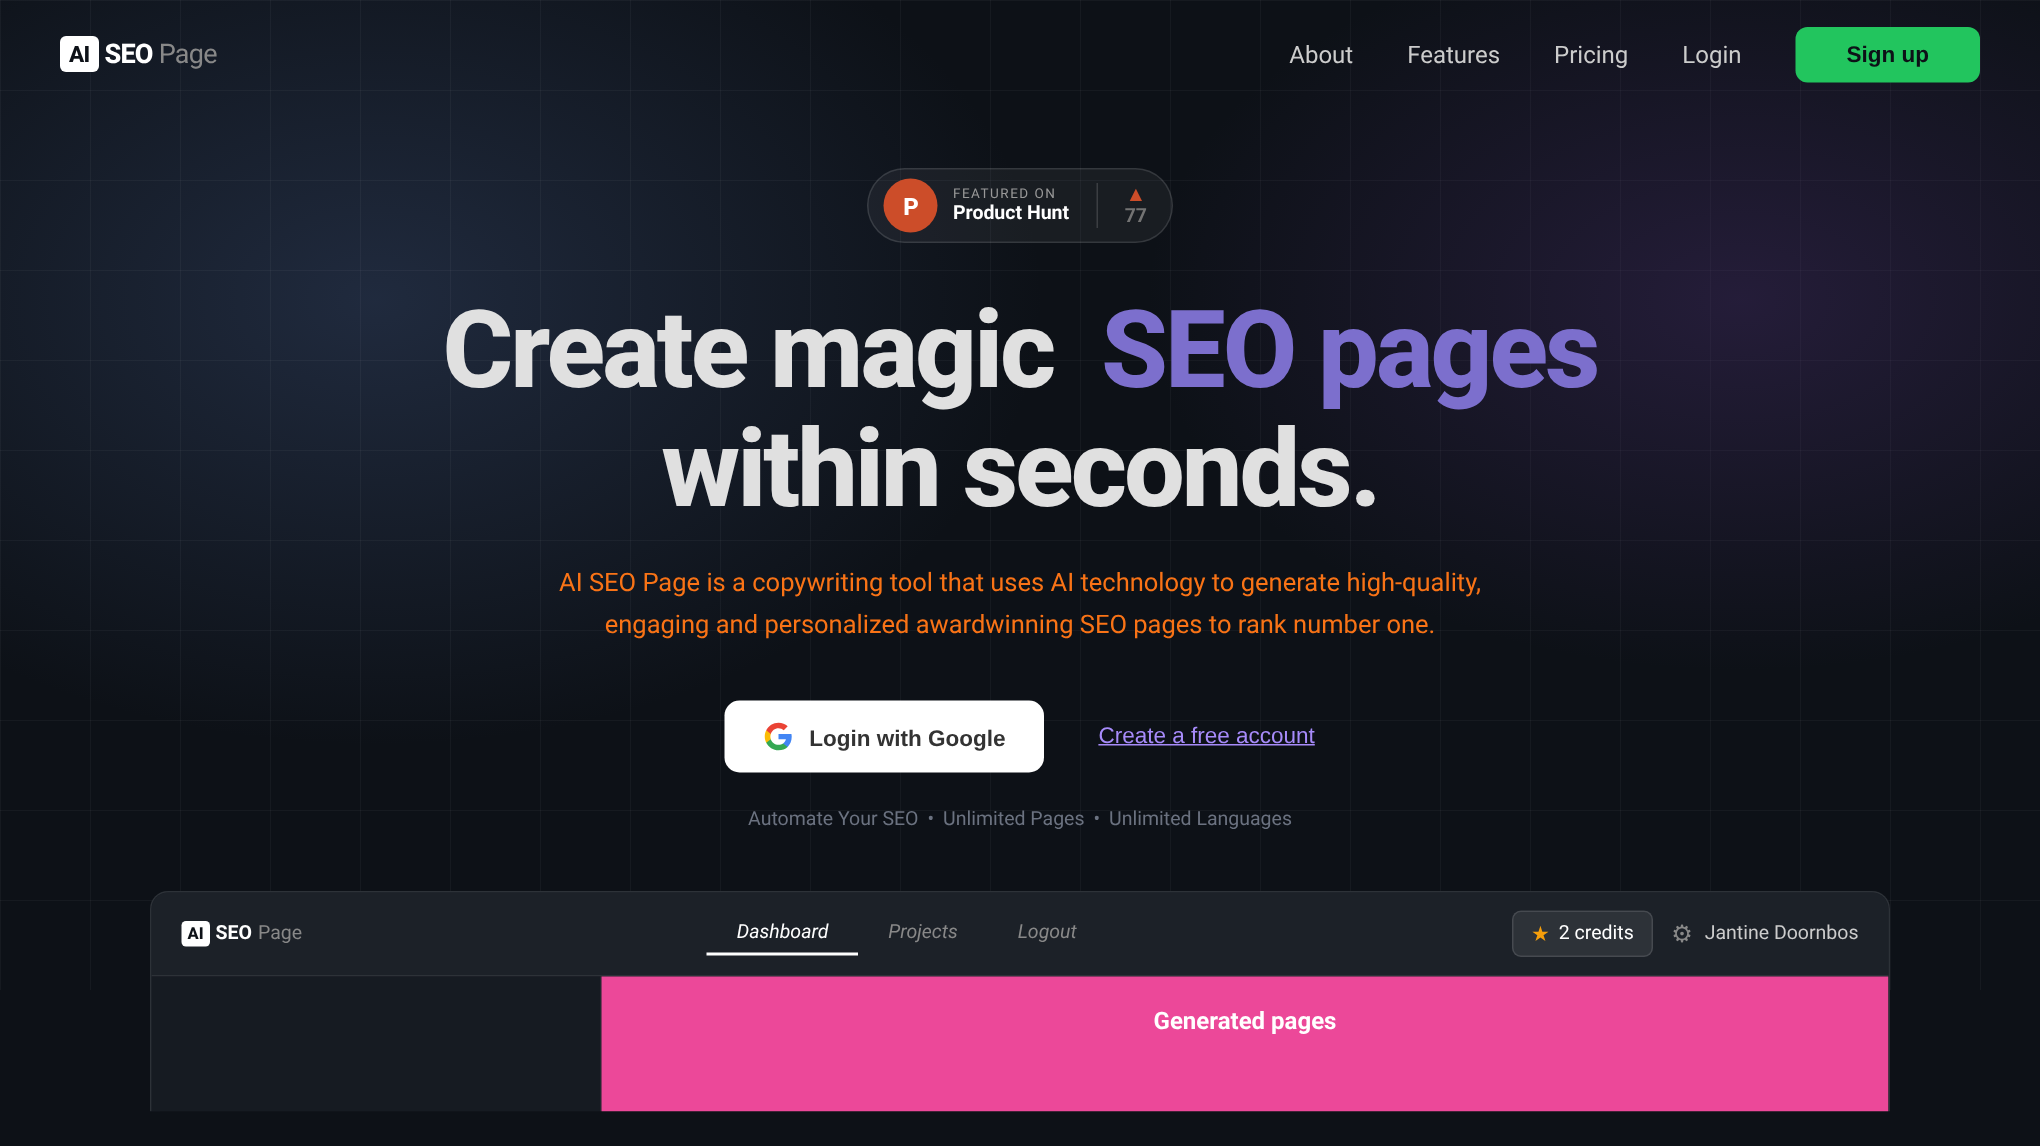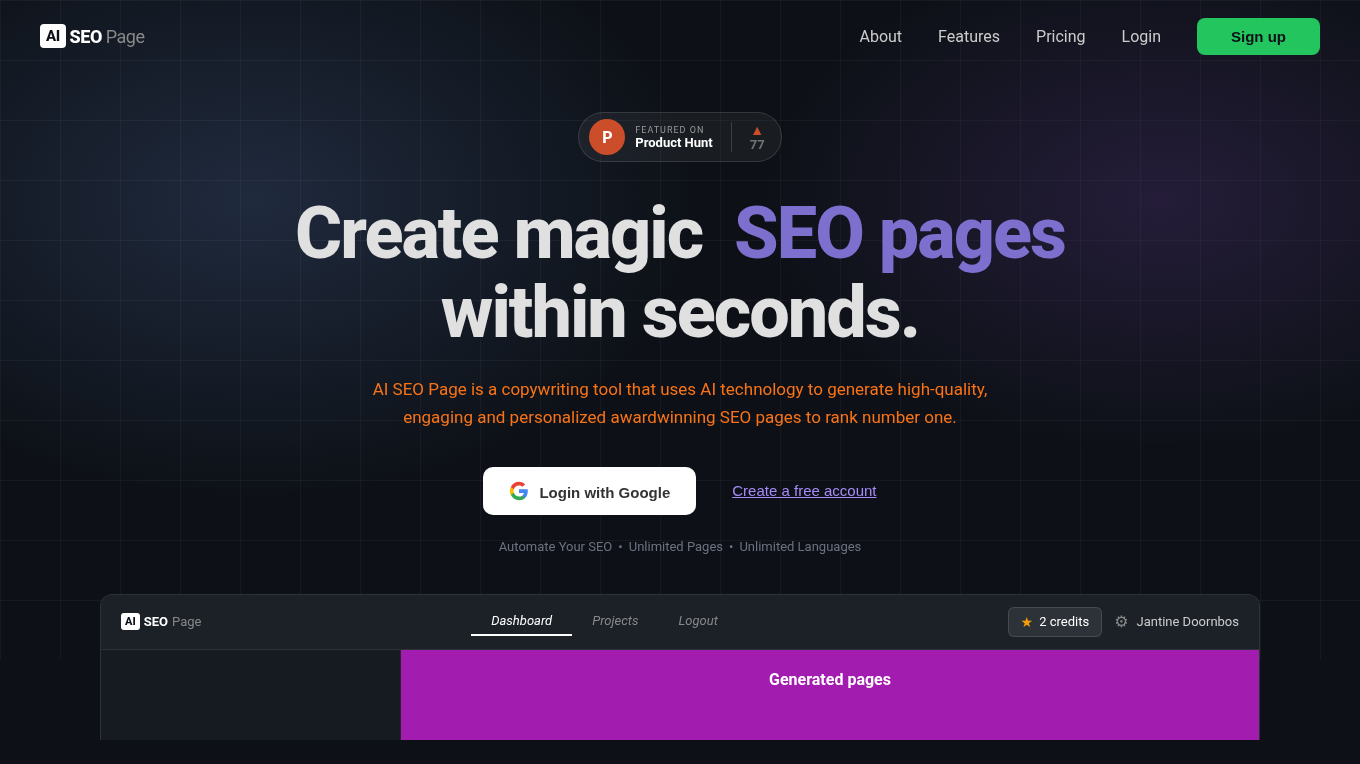--- a/index.html
+++ b/index.html
@@ -405,21 +405,21 @@
 
     .demo-sidebar {
       width: 300px;
       background: #161b22;
       border-right: 1px solid rgba(255,255,255,0.06);
       padding: 16px;
     }
 
     .demo-main {
       flex: 1;
-      background: #a21caf;
+      background: #ec4899;
       padding: 20px 24px;
     }
 
     .demo-section-title {
       font-size: 16px;
       font-weight: 700;
       color: #fff;
     }
   </style>
 </head>

